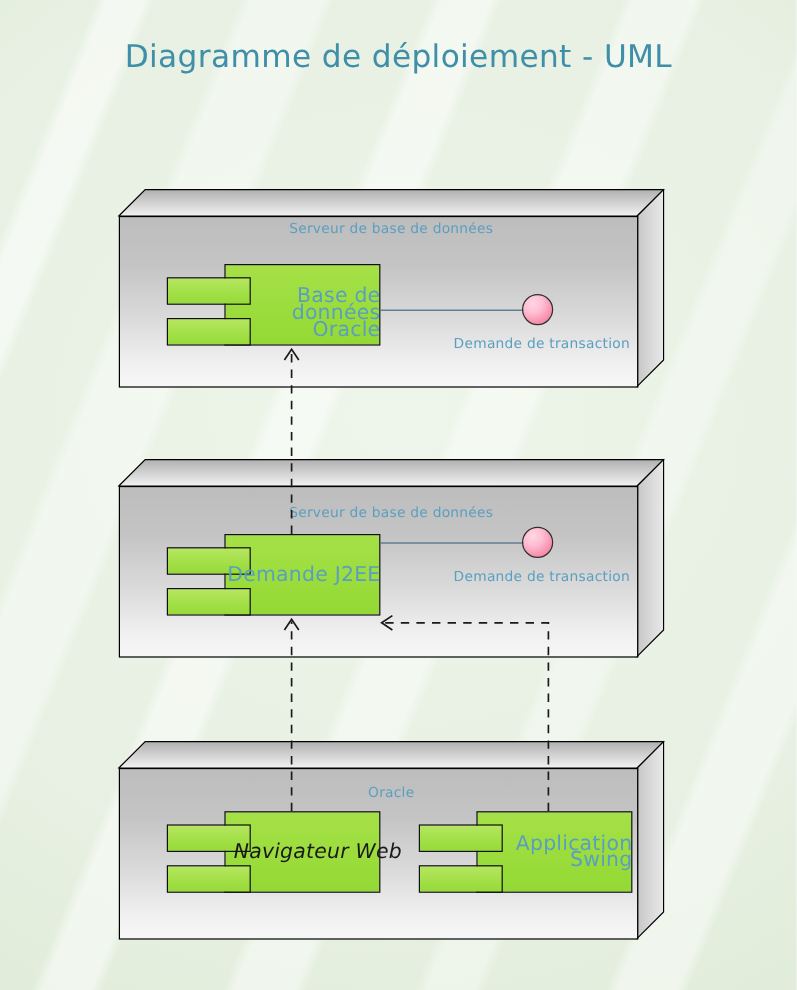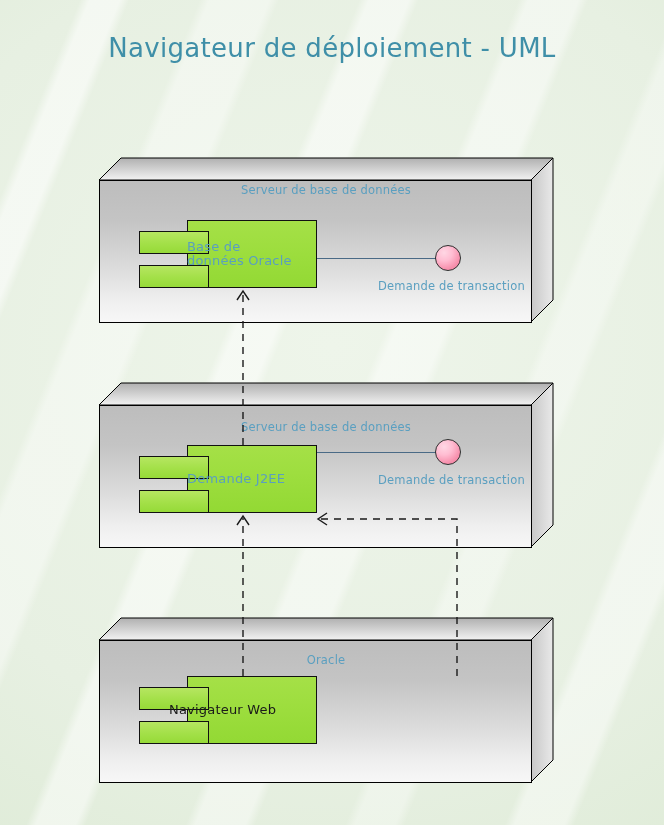--- a/index.html
+++ b/index.html
@@ -86,22 +86,22 @@
     background: linear-gradient(to bottom, #a5e047 0%, #9ede3f 40%, #93d934 100%);
   }
   .comp-tab {
     position: absolute;
     box-sizing: border-box;
     border: 1.4px solid #111;
     background: linear-gradient(to bottom, #b6e661 0%, #a3e048 55%, #96da38 100%);
   }
   .comp-label {
     position: absolute;
-    text-align: left;
-    font-size: 13px;
+    text-align: right;
+    font-size: 17px;
     line-height: 14px;
     color: #5a9fc0;
     white-space: pre-line;
     letter-spacing: 0.2px;
   }
   .comp-label.dark {
     color: #1a1a1a;
   }
 
   
@@ -134,21 +134,21 @@
     width: 664px;
     height: 825px;
     pointer-events: none;
   }
 </style>
 </head>
 <body>
 
 <div id="canvas">
 
-  <div id="diagram-title">Navigateur de déploiement - UML</div>
+  <div id="diagram-title">Diagramme de déploiement - UML</div>
 
   <div class="node" style="left:98px; top:157px; width:456px; height:167px;">
     <svg class="node-top" viewBox="0 0 456 167">
       <defs>
         <linearGradient id="topg1" x1="0" y1="0" x2="0" y2="1">
           <stop offset="0%" stop-color="#b0b0b0"></stop>
             <stop offset="100%" stop-color="#f2f2f2"></stop>
         </linearGradient>
         <linearGradient id="sideg1" x1="0" y1="0" x2="1" y2="0">
           <stop offset="0%" stop-color="#c7c7c7"></stop>
@@ -215,27 +215,34 @@
           <stop offset="0%" stop-color="#c7c7c7"></stop>
             <stop offset="100%" stop-color="#e9e9e9"></stop>
         </linearGradient>
       </defs>
       <polygon points="1,23 23,1 455,1 433,23" fill="url(#topg3)" stroke="#000" stroke-width="1"></polygon>
       <polygon points="433,23 455,1 455,143 433,165" fill="url(#sideg3)" stroke="#000" stroke-width="1"></polygon>
     </svg>
     <div class="node-front" style="left:1px; top:23px; width:433px; height:143px;"></div>
     <div class="node-label" style="left:0; top:36px;">Oracle</div>
 
-    <div class="component" style="left:41px; top:59px; width:178px; height:80px;">
+    <div class="component" style="left:41px; top:59px; width:178px; height:80px;font-style:italic;">
       <div class="comp-body" style="left:48px; top:0; width:130px; height:68px;"></div>
       <div class="comp-tab" style="left:0; top:11px; width:70px; height:23px;"></div>
       <div class="comp-tab" style="left:0; top:45px; width:70px; height:23px;"></div>
       <div class="comp-label dark" style="left:30px; top:27px; width:166px;">Navigateur Web</div>
     </div>
 
+    <div class="component" style="left:251px; top:59px; width:178px; height:68px;">
+      <div class="comp-body" style="left:48px; top:0; width:130px; height:68px;"></div>
+      <div class="comp-tab" style="left:0; top:11px; width:70px; height:23px;"></div>
+      <div class="comp-tab" style="left:0; top:45px; width:70px; height:23px;"></div>
+      <div class="comp-label" style="left:48px; top:20px; width:130px;">Application
+Swing</div>
+    </div>
   </div>
 
   <svg class="overlay">
 
     <g>
       <line x1="243" y1="445" x2="243" y2="293" stroke="#1a1a1a" stroke-width="1.4" stroke-dasharray="7,6"></line>
       <polyline points="237,300 243,291 249,300" fill="none" stroke="#1a1a1a" stroke-width="1.4"></polyline>
     </g>
 
     <g>

